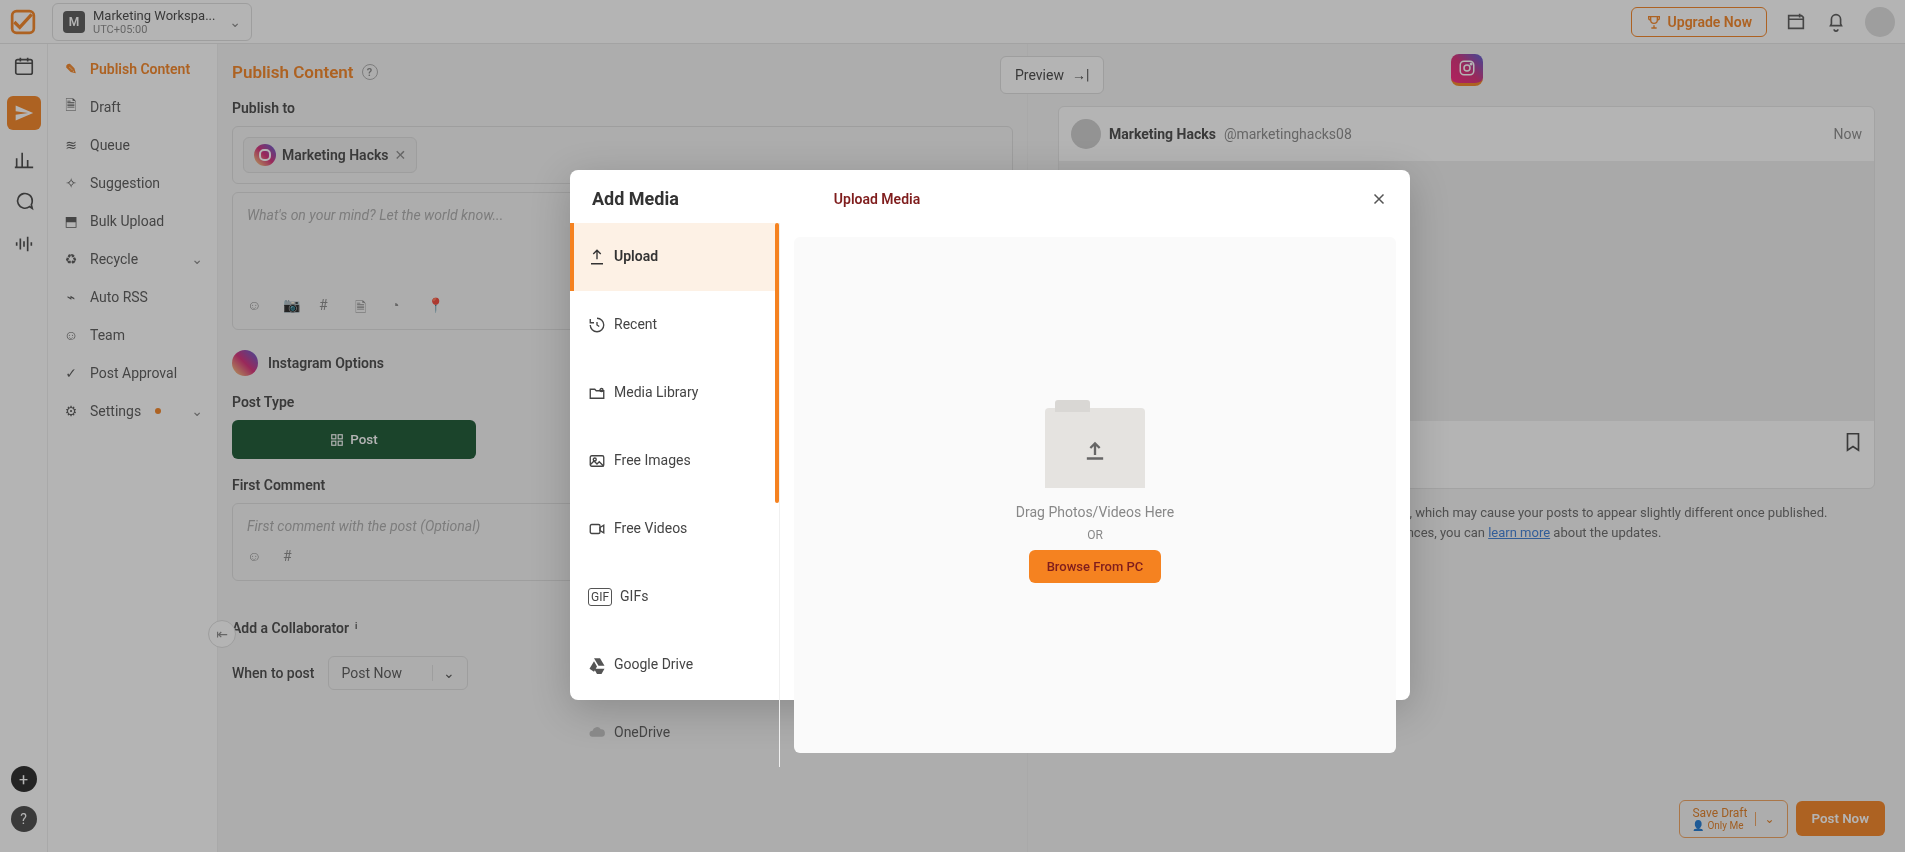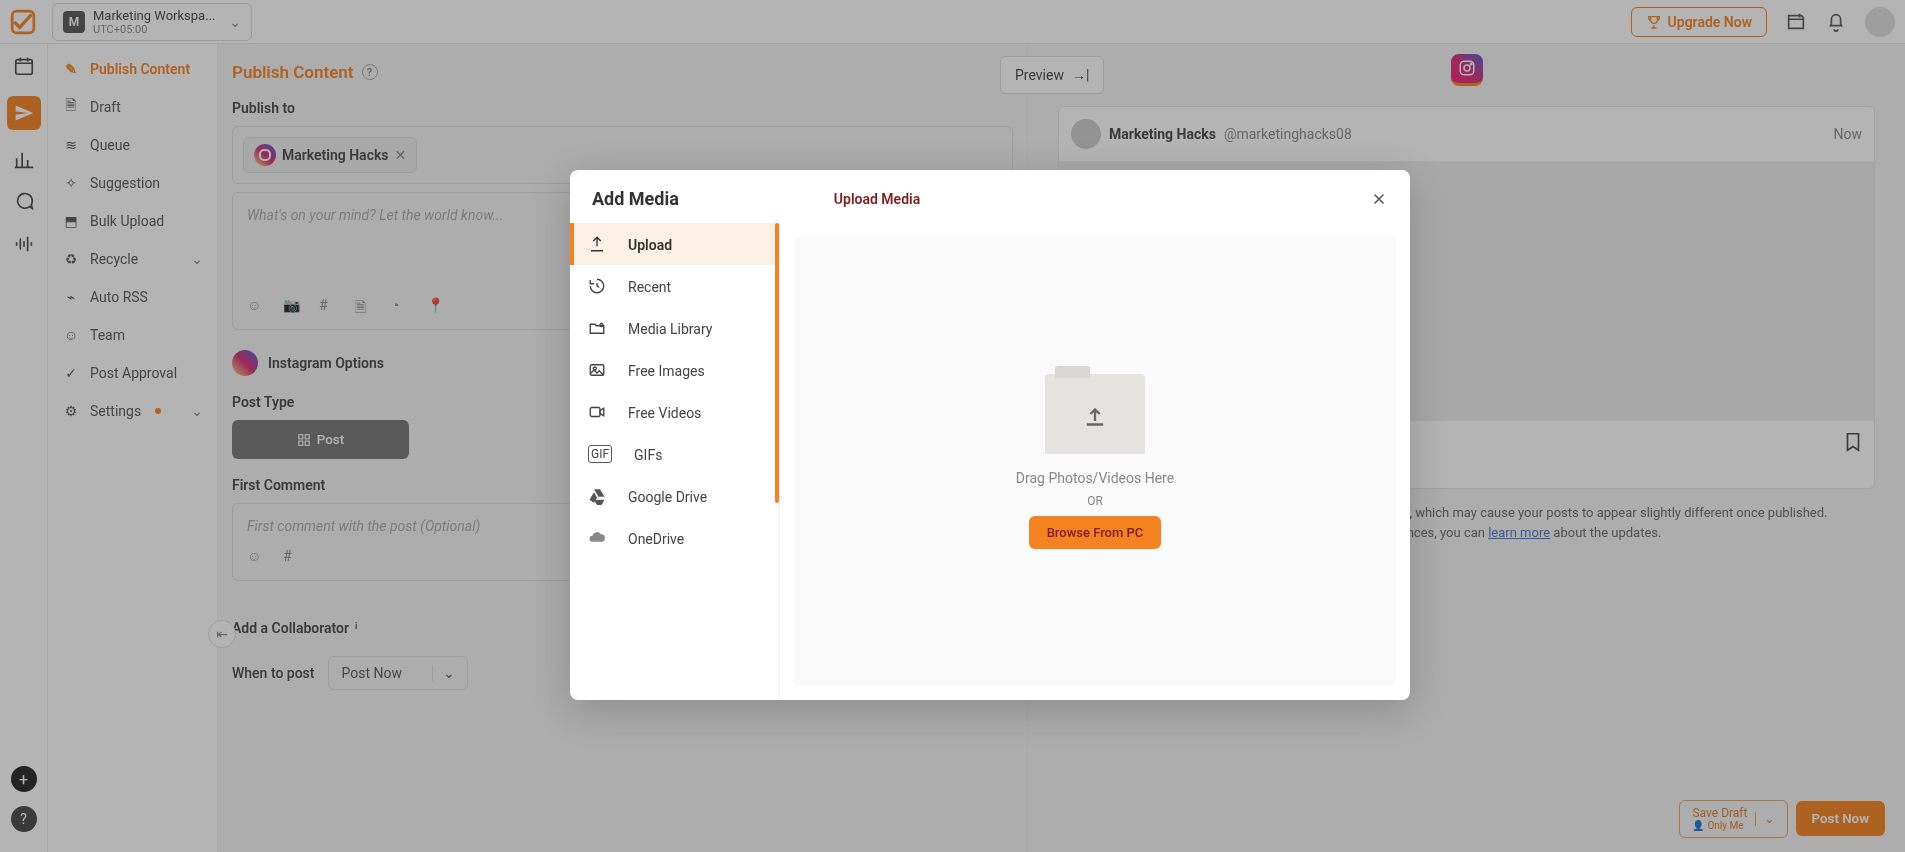--- a/index.html
+++ b/index.html
@@ -52,21 +52,21 @@
   .ig-badge{width:22px;height:22px;border-radius:50%;background:linear-gradient(45deg,#feda75,#d62976,#4f5bd5);display:inline-block;position:relative;}
   .ig-badge::after{content:"";position:absolute;inset:5px;border:2px solid #fff;border-radius:5px;}
   .chip .nm{font-weight:600;}
   .chip .x{color:#888;cursor:pointer;}
   .box{border:1px solid #ddd;border-radius:6px;padding:14px;margin-top:8px;}
   .ph{color:#aaa;font-style:italic;font-size:14px;min-height:80px;}
   .tool-row{display:flex;gap:18px;margin-top:10px;}
   .tool-row .t{width:18px;height:18px;color:#888;}
   .ig-opt{display:flex;align-items:center;gap:10px;margin-top:20px;}
   .ig-circ{width:26px;height:26px;border-radius:50%;background:linear-gradient(45deg,#feda75,#d62976,#4f5bd5);}
-  .post-btn{background:#737373;color:#fff;border:none;padding:12px;border-radius:6px;display:flex;align-items:center;justify-content:center;gap:6px;width:177px;font-weight:500;}
+  .post-btn{background:#14532d;color:#fff;border:none;padding:12px;border-radius:6px;display:flex;align-items:center;justify-content:center;gap:6px;width:244px;font-weight:500;}
   .char-count{text-align:right;color:#666;margin-top:6px;font-size:13px;display:flex;align-items:center;justify-content:flex-end;gap:4px;}
   .char-count .igdot{width:10px;height:10px;border-radius:50%;background:linear-gradient(45deg,#feda75,#d62976,#4f5bd5);display:inline-block;}
   .wtp{display:flex;align-items:center;gap:14px;margin-top:20px;}
   .dd{border:1px solid #ddd;border-radius:6px;padding:8px 12px;display:flex;align-items:center;gap:30px;color:#555;}
   
   
   .preview-col{flex:1;padding:10px 30px;}
   .ig-tab{display:flex;justify-content:center;}
   .ig-tab .igp{width:32px;height:32px;border-radius:8px;background:linear-gradient(45deg,#fd1d7c,#d62976,#4f5bd5);display:flex;align-items:center;justify-content:center;border-bottom:3px solid #f58220;padding-bottom:2px;}
   .ig-tab svg{color:#fff;}
@@ -91,21 +91,21 @@
   .post-now{background:#f58220;color:#fff;border:none;padding:10px 16px;border-radius:6px;font-weight:600;}
 
   
   .modal{position:absolute;z-index:100;top:170px;left:570px;width:840px;height:530px;background:#fff;border-radius:8px;box-shadow:0 10px 40px rgba(0,0,0,.2);display:flex;flex-direction:column;}
   .modal-head{display:flex;align-items:center;padding:18px 22px 14px;gap:61px;}
   .modal-title{font-size:18px;font-weight:700;color:#333;}
   .modal-sub{color:#7f1d1d;font-weight:600;margin-left:94px;}
   .modal-close{margin-left:auto;cursor:pointer;color:#555;width:18px;height:18px;}
   .modal-body{flex:1;display:flex;}
   .msidebar{width:210px;border-right:1px solid #f0f0f0;padding:0;}
-  .mitem{display:flex;align-items:flex-end;gap:22px;padding:12px 18px;color:#444;font-size:14px;cursor:pointer;position:relative;}
+  .mitem{display:flex;align-items:flex-start;gap:8px;padding:25px 18px;color:#444;font-size:14px;cursor:pointer;position:relative;}
   .mitem.active{background:#fdf1e5;color:#333;font-weight:600;}
   .mitem.active::before{content:"";position:absolute;left:0;top:0;bottom:0;width:4px;background:#f58220;}
   .mindicator{position:absolute;right:0;top:0;bottom:58%;width:4px;background:#f58220;border-radius:2px; height:280px;}
   .msidebar-wrap{position:relative;height:100%;}
   .mcontent{flex:1;padding:14px;display:flex;}
   .dropzone{flex:1;background:#fafafa;border-radius:6px;display:flex;flex-direction:column;align-items:center;justify-content:center;color:#888;}
   .dz-ic{width:100px;height:80px;background:#e5e3e0;border-radius:4px 4px 0 0;display:flex;align-items:center;justify-content:center;margin-bottom:16px;position:relative;}
   .dz-ic::before{content:"";position:absolute;top:-8px;left:10px;width:35px;height:12px;background:#d9d7d4;border-radius:3px 3px 0 0;}
   .dz-or{margin:8px 0;font-size:12px;}
   .browse{background:#f58220;color:#7f1d1d;border:none;padding:9px 18px;border-radius:6px;font-size:13px;font-weight:500;}

